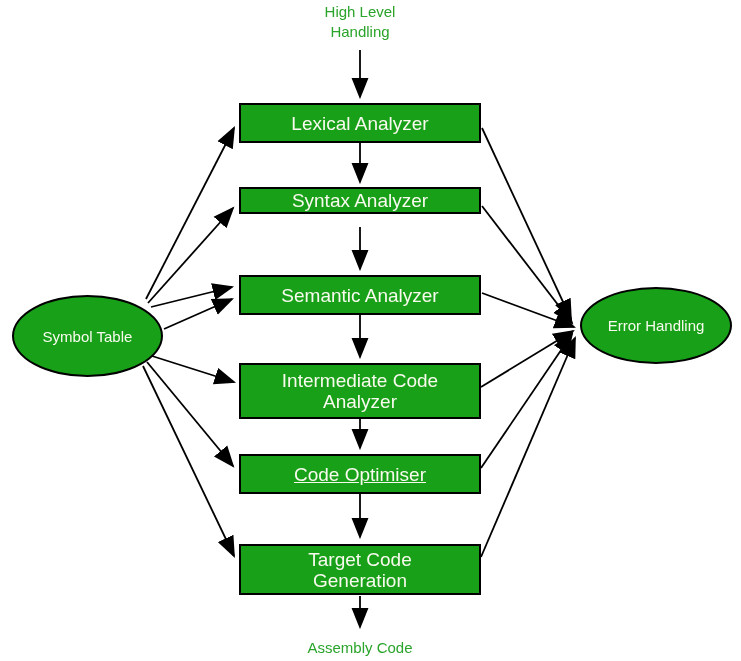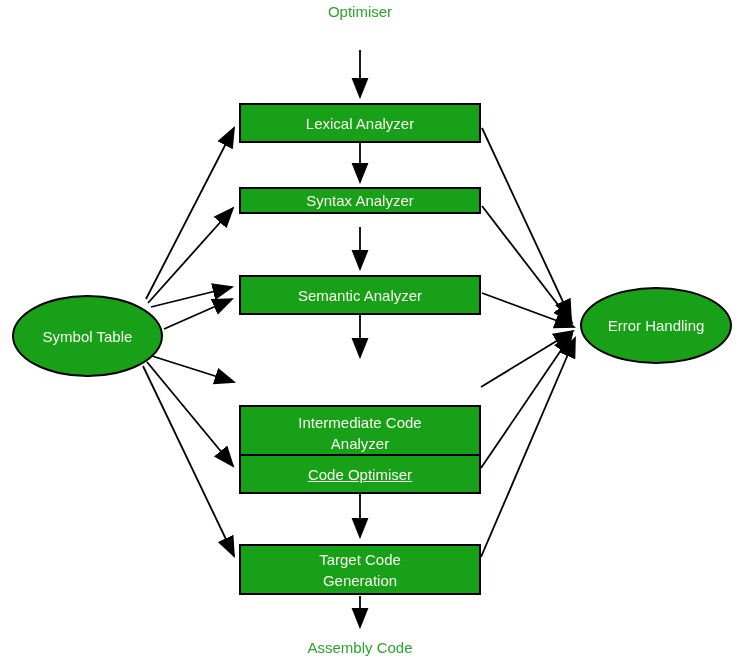--- a/index.html
+++ b/index.html
@@ -28,21 +28,21 @@
     left: 239px;
     width: 242px;
     box-sizing: border-box;
     background: var(--node-fill, #18a018);
     border: 2px solid var(--node-border, #000000);
     color: var(--node-text, #f8faee);
     display: flex;
     flex-direction: column;
     align-items: center;
     justify-content: center;
-    font-size: 15px;
+    font-size: 19px;
     line-height: 21px;
     text-align: center;
   }
   .node-ellipse {
     position: absolute;
     box-sizing: border-box;
     background: var(--node-fill, #18a018);
     border: 2px solid var(--node-border, #000000);
     border-radius: 50%;
     color: var(--node-text, #f8faee);
@@ -92,36 +92,37 @@
 
     <line x1="482" y1="128" x2="571" y2="319" marker-end="url(#ah)"></line>
     <line x1="482" y1="206" x2="572" y2="323" marker-end="url(#ah)"></line>
     <line x1="482" y1="293" x2="574" y2="327" marker-end="url(#ah)"></line>
     <line x1="481" y1="387" x2="573" y2="331" marker-end="url(#ah)"></line>
     <line x1="481" y1="468" x2="572" y2="334" marker-end="url(#ah)"></line>
     <line x1="481" y1="557" x2="575" y2="338" marker-end="url(#ah)"></line>
   </svg>
 
   <div class="io-label" style="left:260px; top:2px;">
-    <span>Optimiser</span>
+    <span>High Level</span>
+    <span>Handling</span>
   </div>
 
   <div class="node-box" style="top:103px; height:40px;">
     <span>Lexical Analyzer</span>
   </div>
 
   <div class="node-box" style="top:187px; height:27px;">
     <span>Syntax Analyzer</span>
   </div>
 
   <div class="node-box" style="top:275px; height:40px;">
     <span>Semantic Analyzer</span>
   </div>
 
-  <div class="node-box" style="top:363px; height:56px;margin-top:42px;">
+  <div class="node-box" style="top:363px; height:56px;">
     <span>Intermediate Code</span>
     <span>Analyzer</span>
   </div>
 
   <div class="node-box" style="top:454px; height:40px;text-decoration:underline;">
     <span>Code Optimiser</span>
   </div>
 
   <div class="node-box" style="top:544px; height:51px;">
     <span>Target Code</span>

